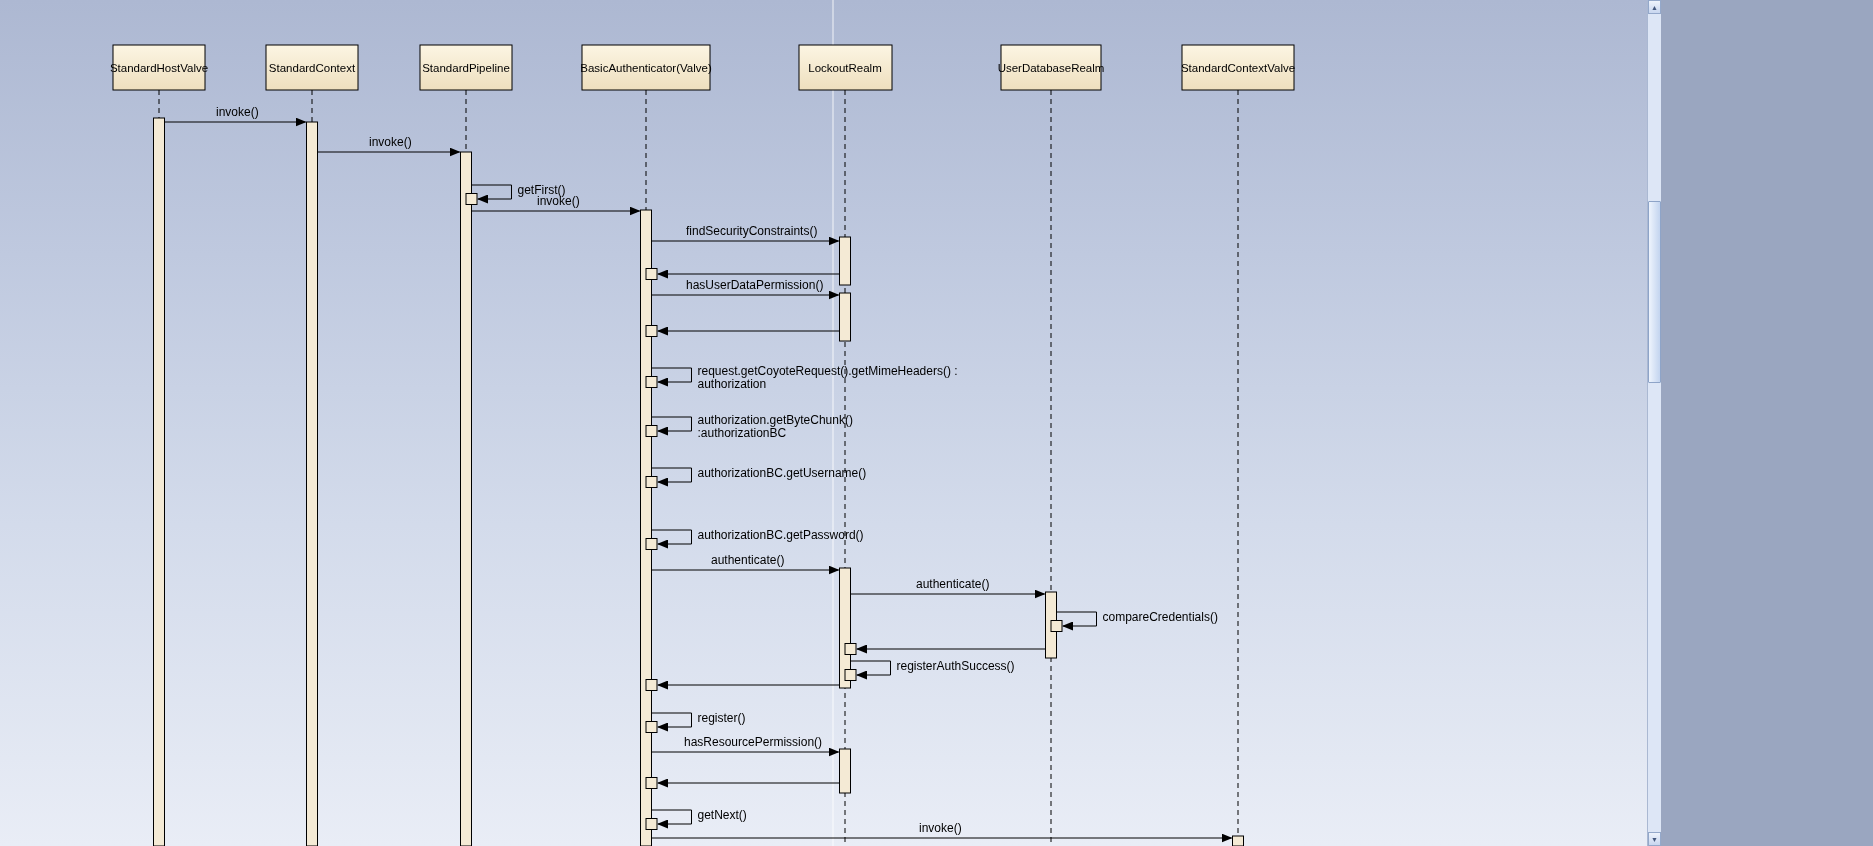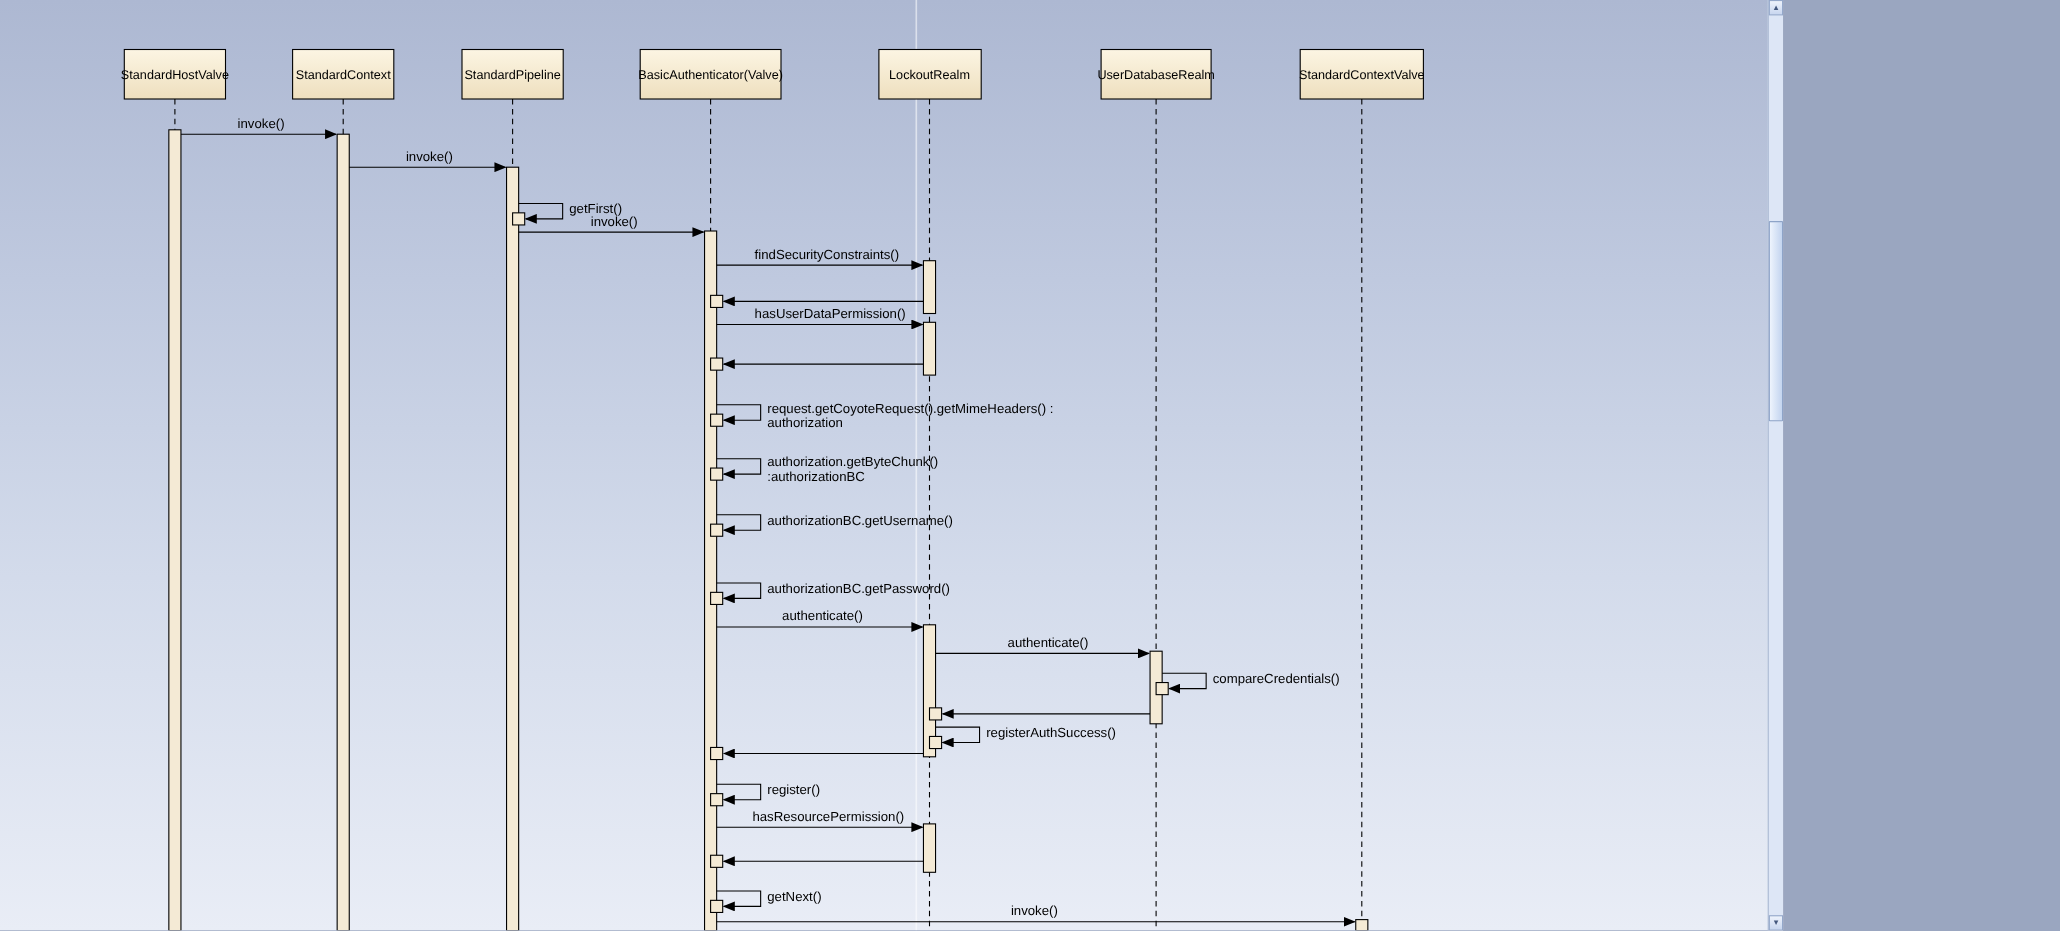--- a/index.html
+++ b/index.html
@@ -2,20 +2,21 @@
 <html><head>
 <meta charset="utf-8">
 <style>
   html,body{margin:0;padding:0;background:#9aa6c0;}
   .canvas{
     position:relative;
     width:1621px;height:846px;
     overflow:hidden;
     background:linear-gradient(180deg,#adb8d2 0%,#bfc9df 30%,#d3dbeb 62%,#e9edf6 100%);
     font-family:"Liberation Sans",sans-serif;
+    padding-left:40px;
   }
   svg{position:absolute;left:0;top:0;}
   svg text{font-family:"Liberation Sans",sans-serif;fill:#000;}
   .scrollbar{
     position:absolute;top:0;right:0;width:14px;height:846px;
     background:#dde6f6;border-left:1px solid #aab8d2;box-sizing:border-box;
   }
   .sb-btn{
     position:absolute;left:0;width:13px;height:14px;
     background:linear-gradient(180deg,#eef3fc,#c8d6ef);

